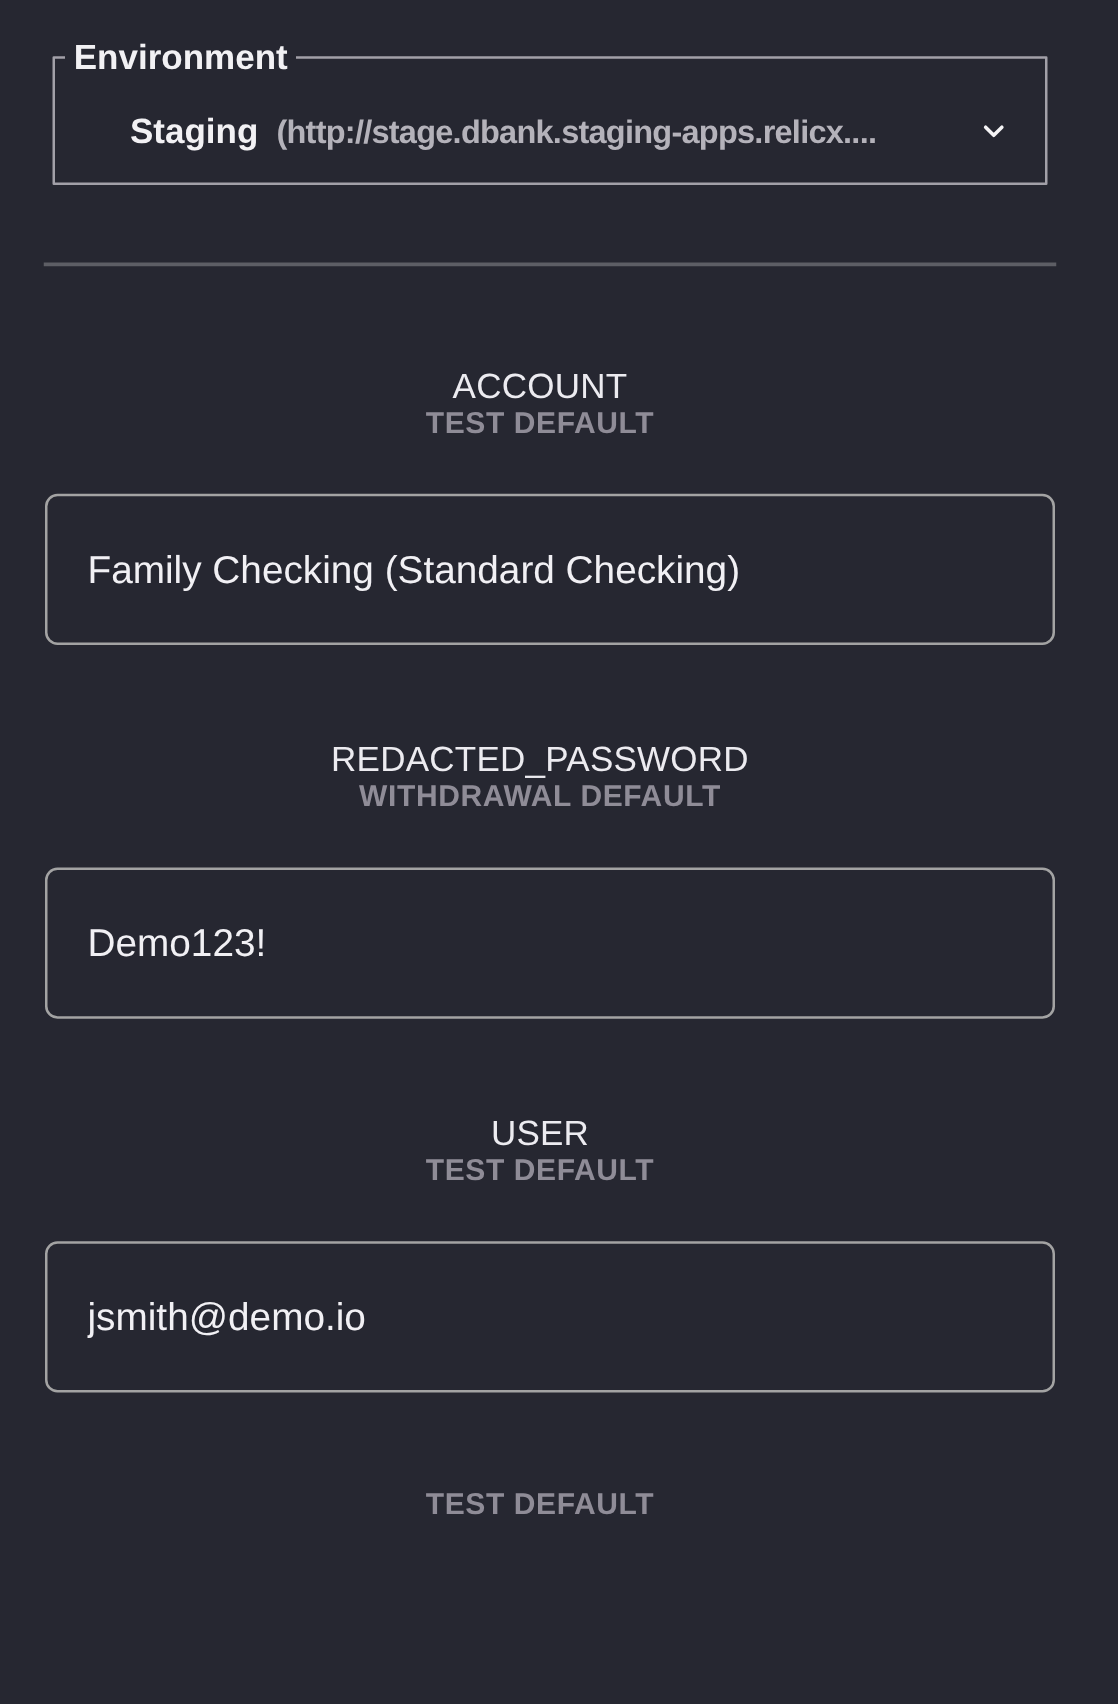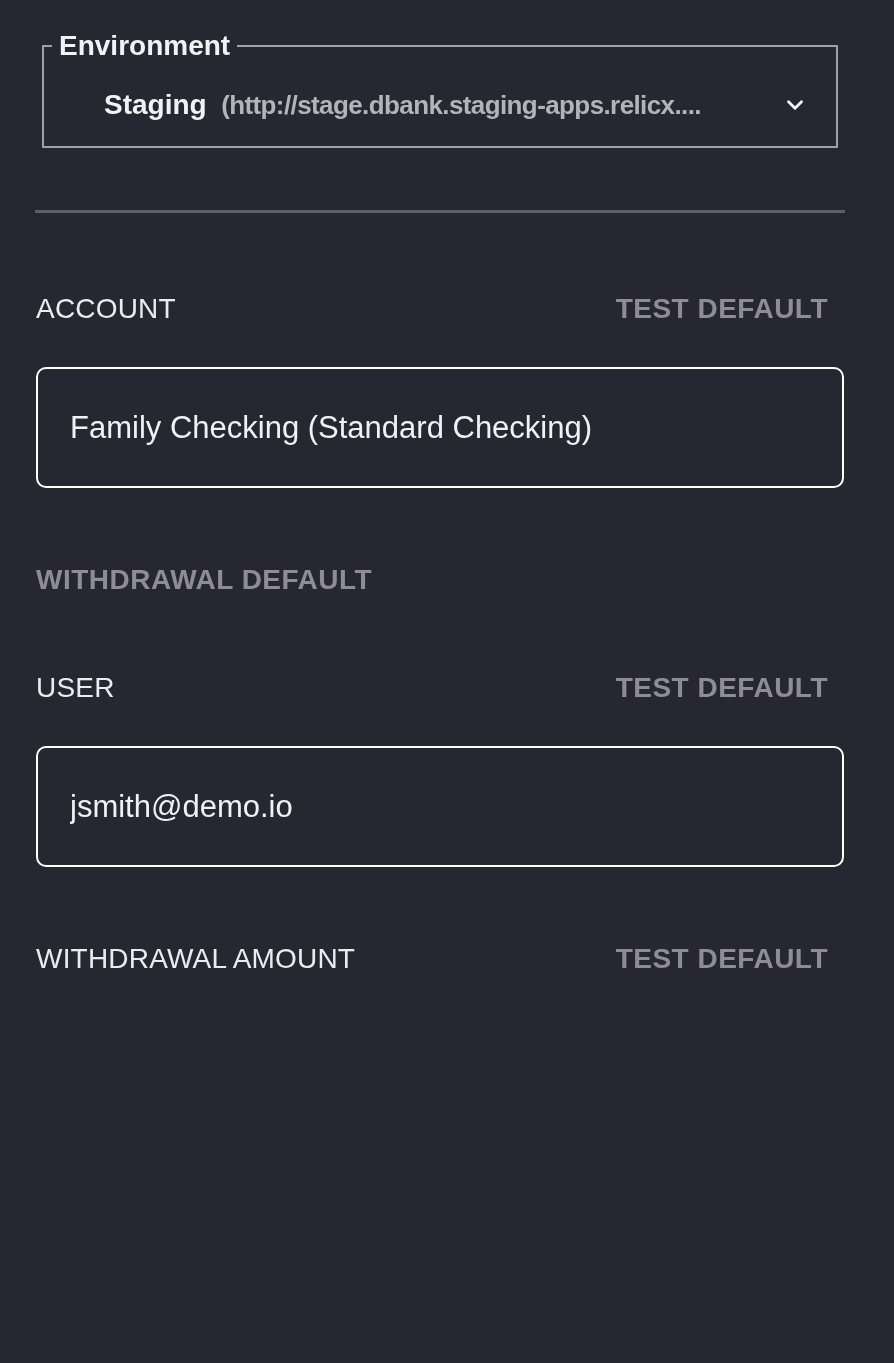--- a/index.html
+++ b/index.html
@@ -71,48 +71,48 @@
   .divider {
     height: 3px;
     background: #5d5e65;
     margin: 62px 0 0 -1px;
     width: 810px;
   }
 
   
   .field-head {
     display: flex;
-    justify-content: space-between;
     align-items: center;
     margin-top: 76px;
     padding-right: 16px;
+    flex-direction: column;
   }
   .field-head.first {
     margin-top: 80px;
   }
   .field-label {
     font-size: 28px;
     color: #ecebf0;
     letter-spacing: 0.2px;
     line-height: 32px;
   }
   .field-badge {
-    font-size: 28px;
+    font-size: 24px;
     font-weight: bold;
     color: #8f8c97;
     letter-spacing: 0.5px;
   }
   .field-input {
     display: block;
     box-sizing: border-box;
     width: 808px;
     height: 121px;
     margin-top: 42px;
     background: transparent;
-    border: 2px solid #ffffff;
+    border: 2px solid #a3a3a3;
     border-radius: 10px;
     padding: 0 20px 0 32px;
     font-family: "Liberation Sans", sans-serif;
     font-size: 31px;
     color: #f1f0f4;
     outline: none;
   }
 </style>
 </head>
 <body>
@@ -137,32 +137,33 @@
   <section>
     <div class="field-head first">
       <span class="field-label">ACCOUNT</span>
       <span class="field-badge">TEST DEFAULT</span>
     </div>
     <input class="field-input" type="text" value="Family Checking (Standard Checking)" style="">
   </section>
 
   <section>
     <div class="field-head">
+      <span class="field-label">REDACTED_PASSWORD</span>
       <span class="field-badge">WITHDRAWAL DEFAULT</span>
     </div>
+    <input class="field-input" type="text" value="Demo123!" style="">
   </section>
 
   <section>
     <div class="field-head">
       <span class="field-label">USER</span>
       <span class="field-badge">TEST DEFAULT</span>
     </div>
     <input class="field-input" type="text" value="jsmith@demo.io" style="">
   </section>
 
   <section>
     <div class="field-head">
-      <span class="field-label">WITHDRAWAL AMOUNT</span>
       <span class="field-badge">TEST DEFAULT</span>
     </div>
   </section>
 
 </div>
 
 </body></html>

